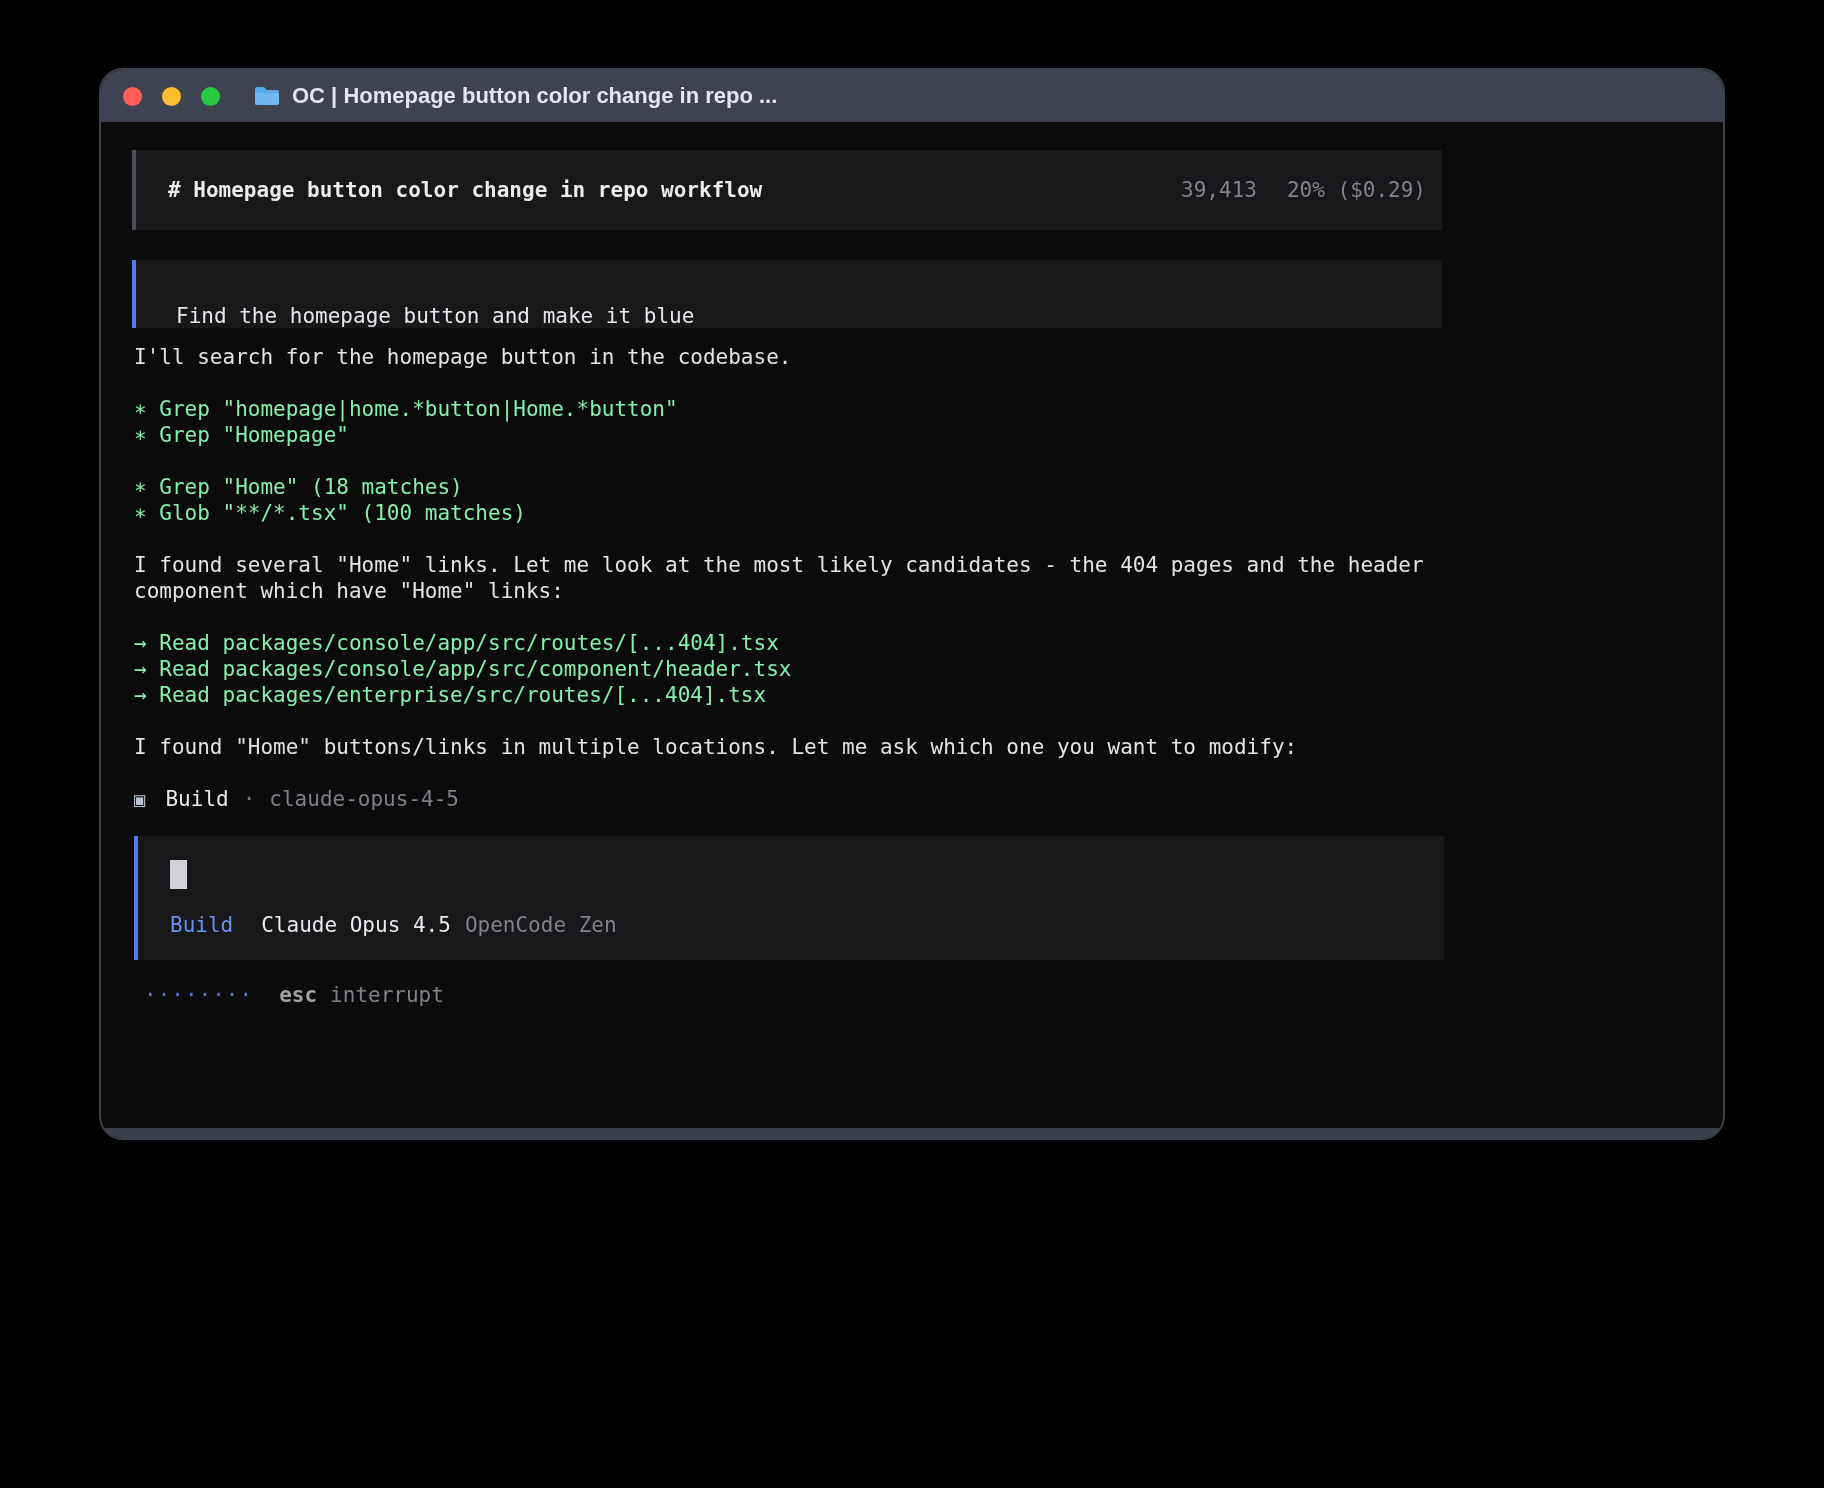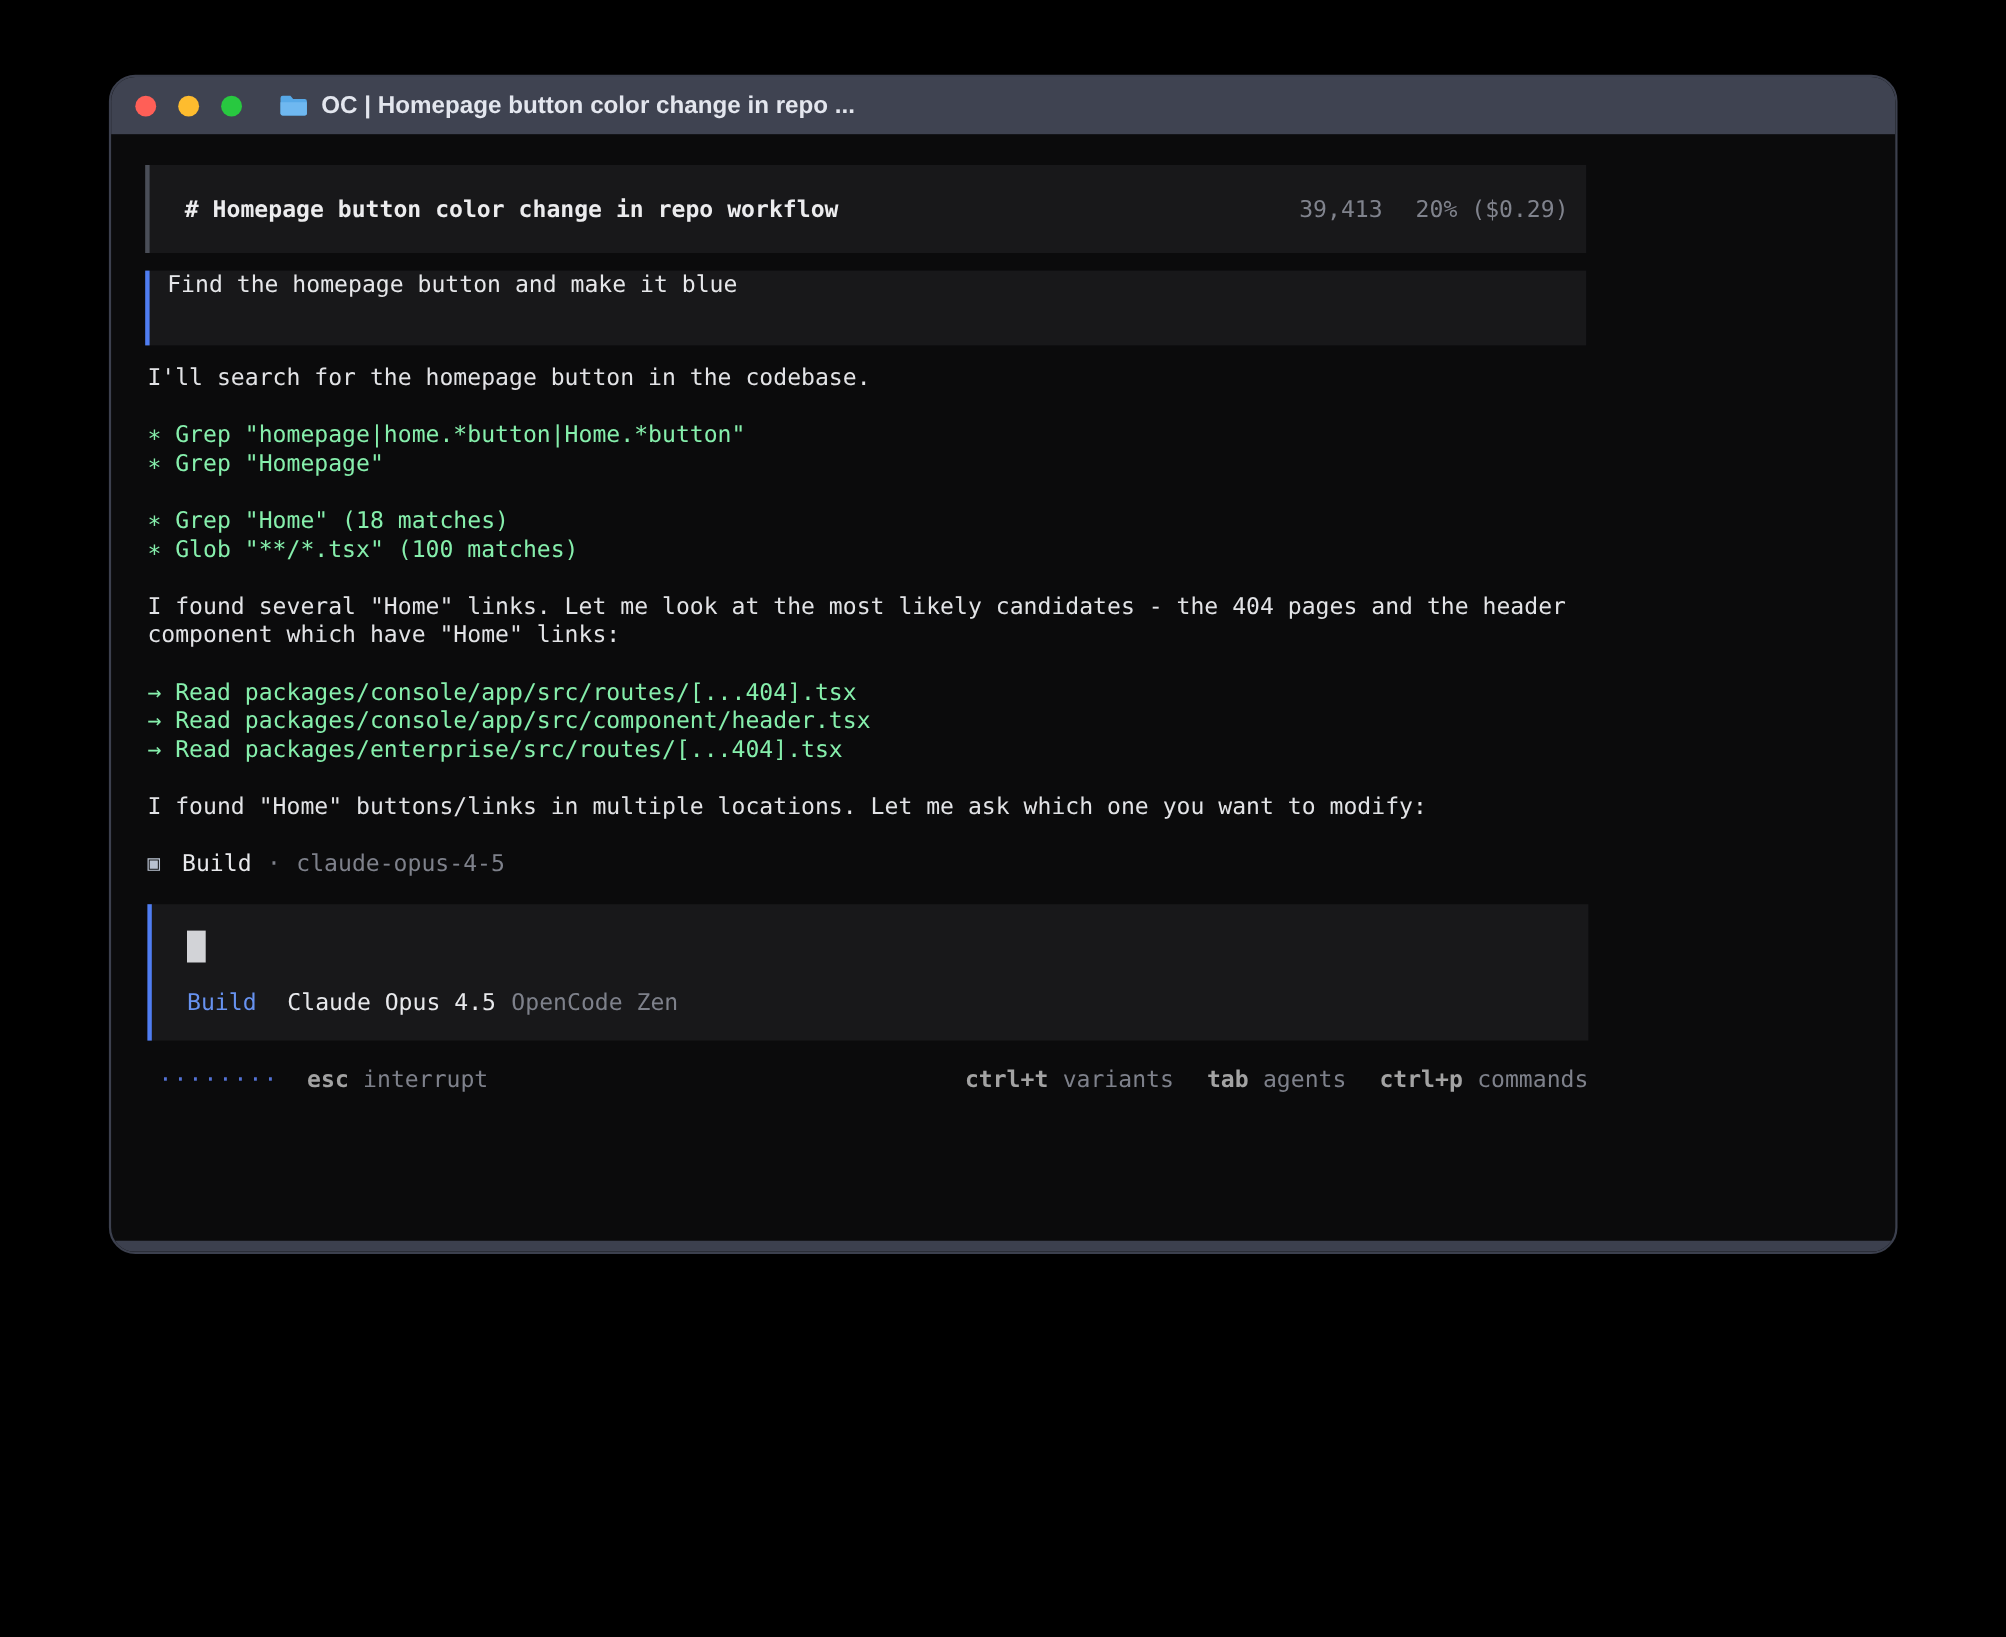--- a/index.html
+++ b/index.html
@@ -33,23 +33,23 @@
 
   .header-block {
     height:80px; background:#18181a; border-left:4px solid #4a4e58;
     display:flex; align-items:center; justify-content:space-between;
     padding:0 16px 0 32px;
     font-size:21px; font-weight:700; color:#ececee;
   }
   .header-stats { display:flex; gap:30px; font-weight:400; color:#80838d; }
 
   .user-block {
-    margin-top:16px; height:68px; background:#18181a;
-    border-left:4px solid #4f7df2; display:flex; align-items:flex-start;
-    padding-left:16px; font-size:21px; color:#e6e7ea;
+    margin-top:30px; height:68px; background:#18181a;
+    border-left:4px solid #4f7df2; display:flex; align-items:flex-end;
+    padding-left:40px; font-size:21px; color:#e6e7ea;
   }
 
   .transcript { margin-top:16px; font-size:21px; line-height:26px; color:#e2e3e6; padding-left:2px; }
   .block { margin-bottom:26px; }
   .muted { color:#86efac; }
   .para { max-width:1290px; }
 
   .agent-line { display:flex; align-items:center; gap:14px; margin-bottom:24px; }
   .agent-icon { color:#b9c2d0; font-size:19px; }
   .agent-name { color:#e8e9ec; margin-left:6px; }
@@ -161,33 +161,19 @@
       </div>
 
       <div class="footer">
         <div class="footer-left">
           <span class="spinner">········</span>
           <span class="hint">
             <span class="key">esc</span>
             <span class="hint-label">interrupt</span>
           </span>
         </div>
-        <div class="footer-right">
-          <span class="hint">
-            <span class="key">ctrl+t</span>
-            <span class="hint-label">variants</span>
-          </span>
-          <span class="hint">
-            <span class="key">tab</span>
-            <span class="hint-label">agents</span>
-          </span>
-          <span class="hint">
-            <span class="key">ctrl+p</span>
-            <span class="hint-label">commands</span>
-          </span>
-        </div>
       </div>
 
     </div>
   </div>
 
   <div class="window-bottom-edge"></div>
 </div>
 
 </body></html>

